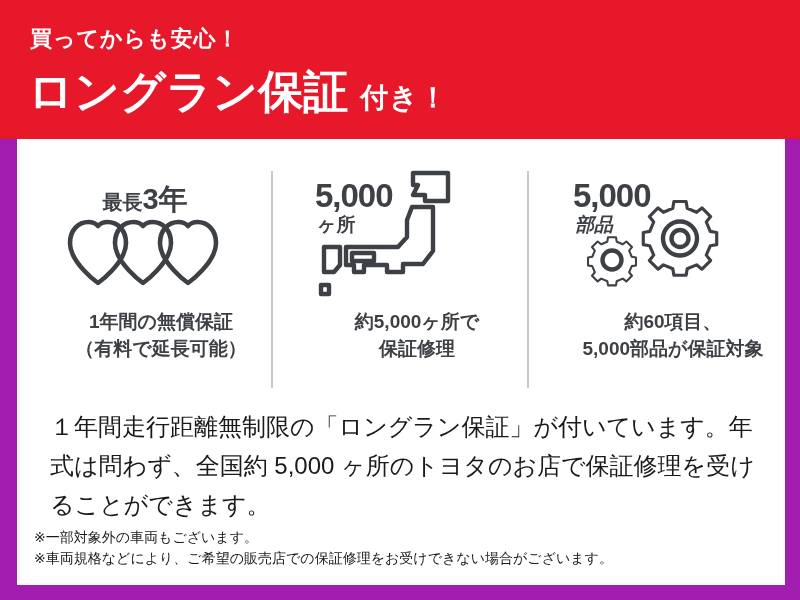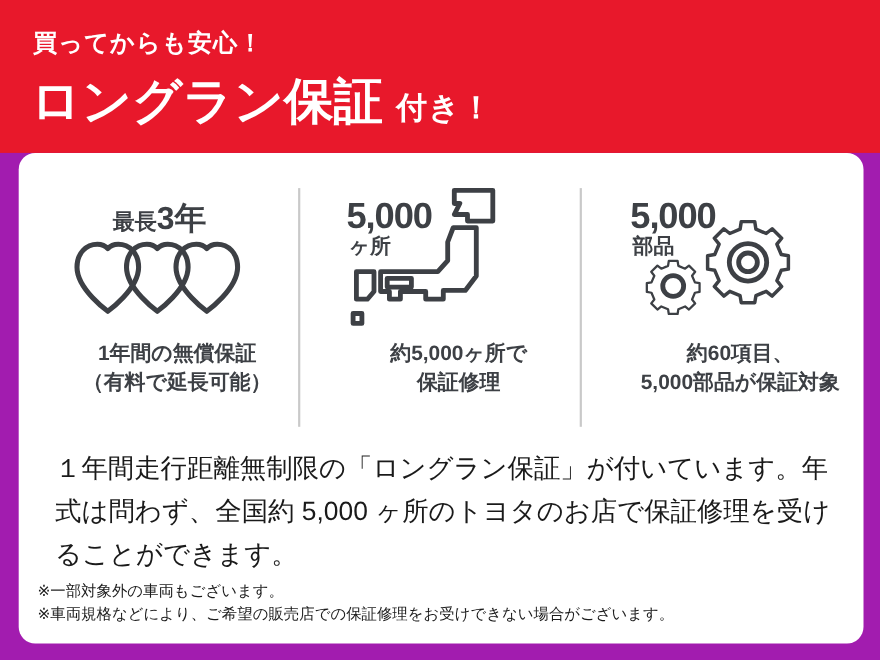--- a/index.html
+++ b/index.html
@@ -68,21 +68,20 @@
   }
 
   
   #card {
     position: absolute;
     left: 17px;
     top: 139px;
     width: 768px;
     height: 446px;
     background: #ffffff;
-    border-radius: 15px;
   }
 
   
   #features {
     position: absolute;
     left: 0;
     top: 18px;
     width: 768px;
     height: 232px;
     display: flex;
@@ -145,21 +144,21 @@
   }
   #label-years .kanji { font-size: 20px; }
   #label-years .num   { font-size: 29px; }
 
   
   #label-places-num  { left: 42px; top: 22px;  font-size: 33px; letter-spacing: -1px; }
   #label-places-unit { left: 44px; top: 58px;  font-size: 19px; }
 
   
   #label-parts-num  { left: 44px; top: 22px;  font-size: 33px; letter-spacing: -1px; }
-  #label-parts-unit { left: 46px; top: 58px;  font-size: 19px; }
+  #label-parts-unit { left: 46px; top: 58px;  font-size: 19px; font-style: italic; }
 
   
   #art-hearts { left: 48px;  top: 58px; }
   #art-japan  { left: 44px;  top: 8px;  }
   #art-gears  { left: 48px;  top: 28px; }
 
   
   #body-copy {
     position: absolute;
     left: 33px;

